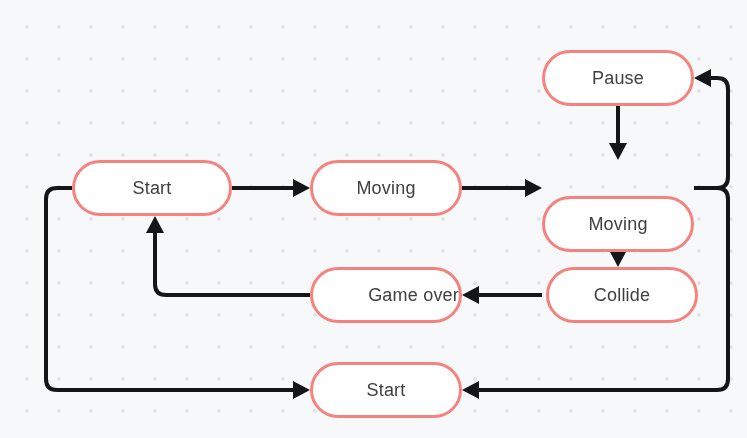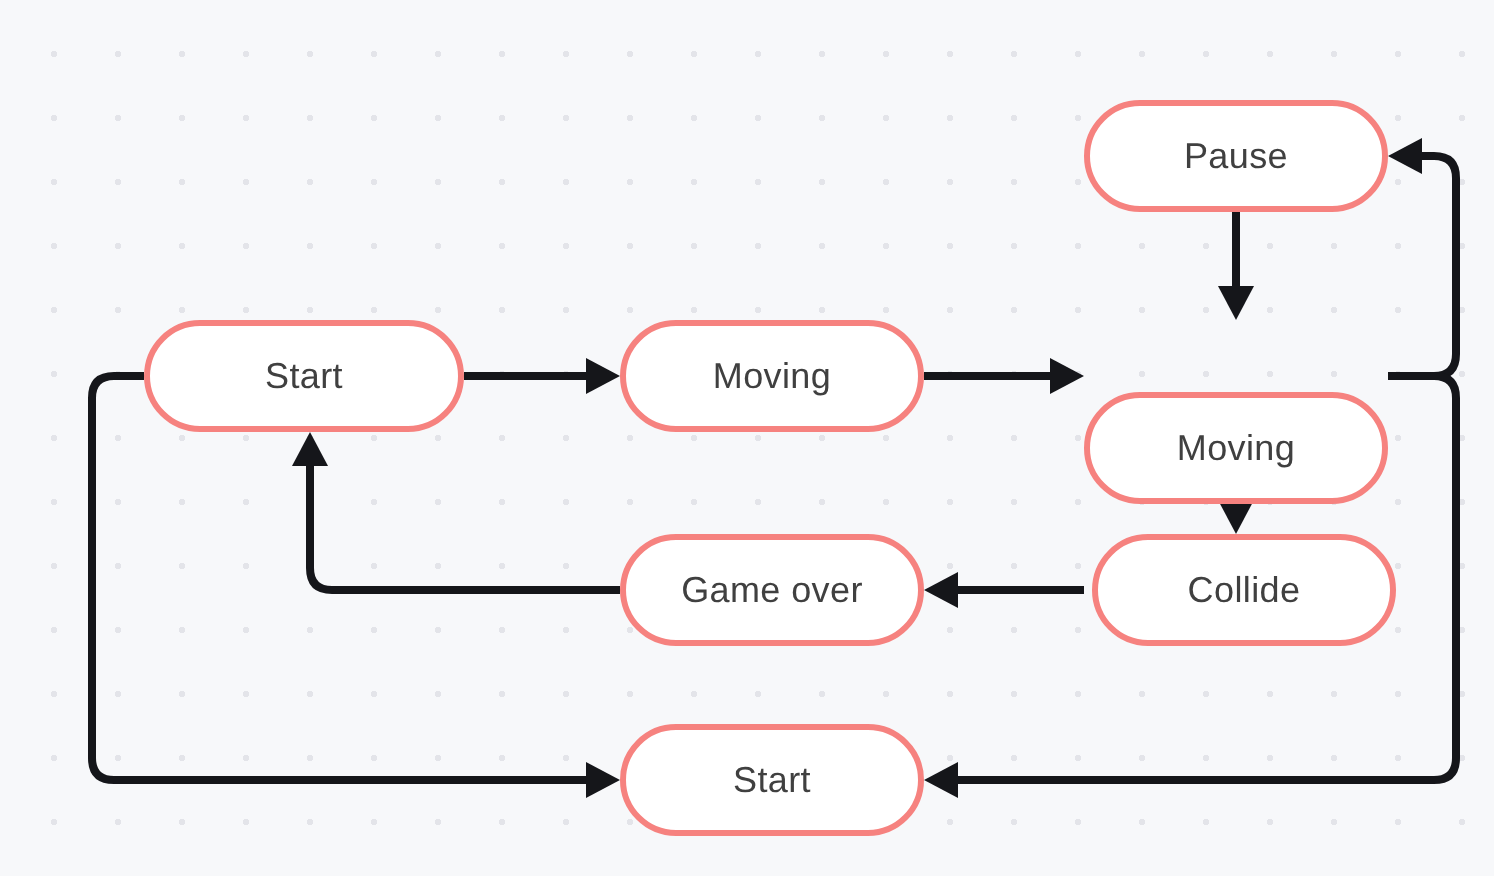--- a/index.html
+++ b/index.html
@@ -120,21 +120,21 @@
   </div>
 
   <div class="node" style="left:542px; top:50px; width:152px; height:56px;">
     <span>Pause</span>
   </div>
 
   <div class="node" style="left:546px; top:267px; width:152px; height:56px;">
     <span>Collide</span>
   </div>
 
-  <div class="node" style="left:310px; top:267px; width:152px; height:56px;">
+  <div class="node" style="left:310px; top:267px; width:152px; height:56px;justify-content:flex-end;">
     <span>Game over</span>
   </div>
 
   <div class="node" style="left:310px; top:362px; width:152px; height:56px;">
     <span>Start</span>
   </div>
 
 </div>
 
 </body></html>

